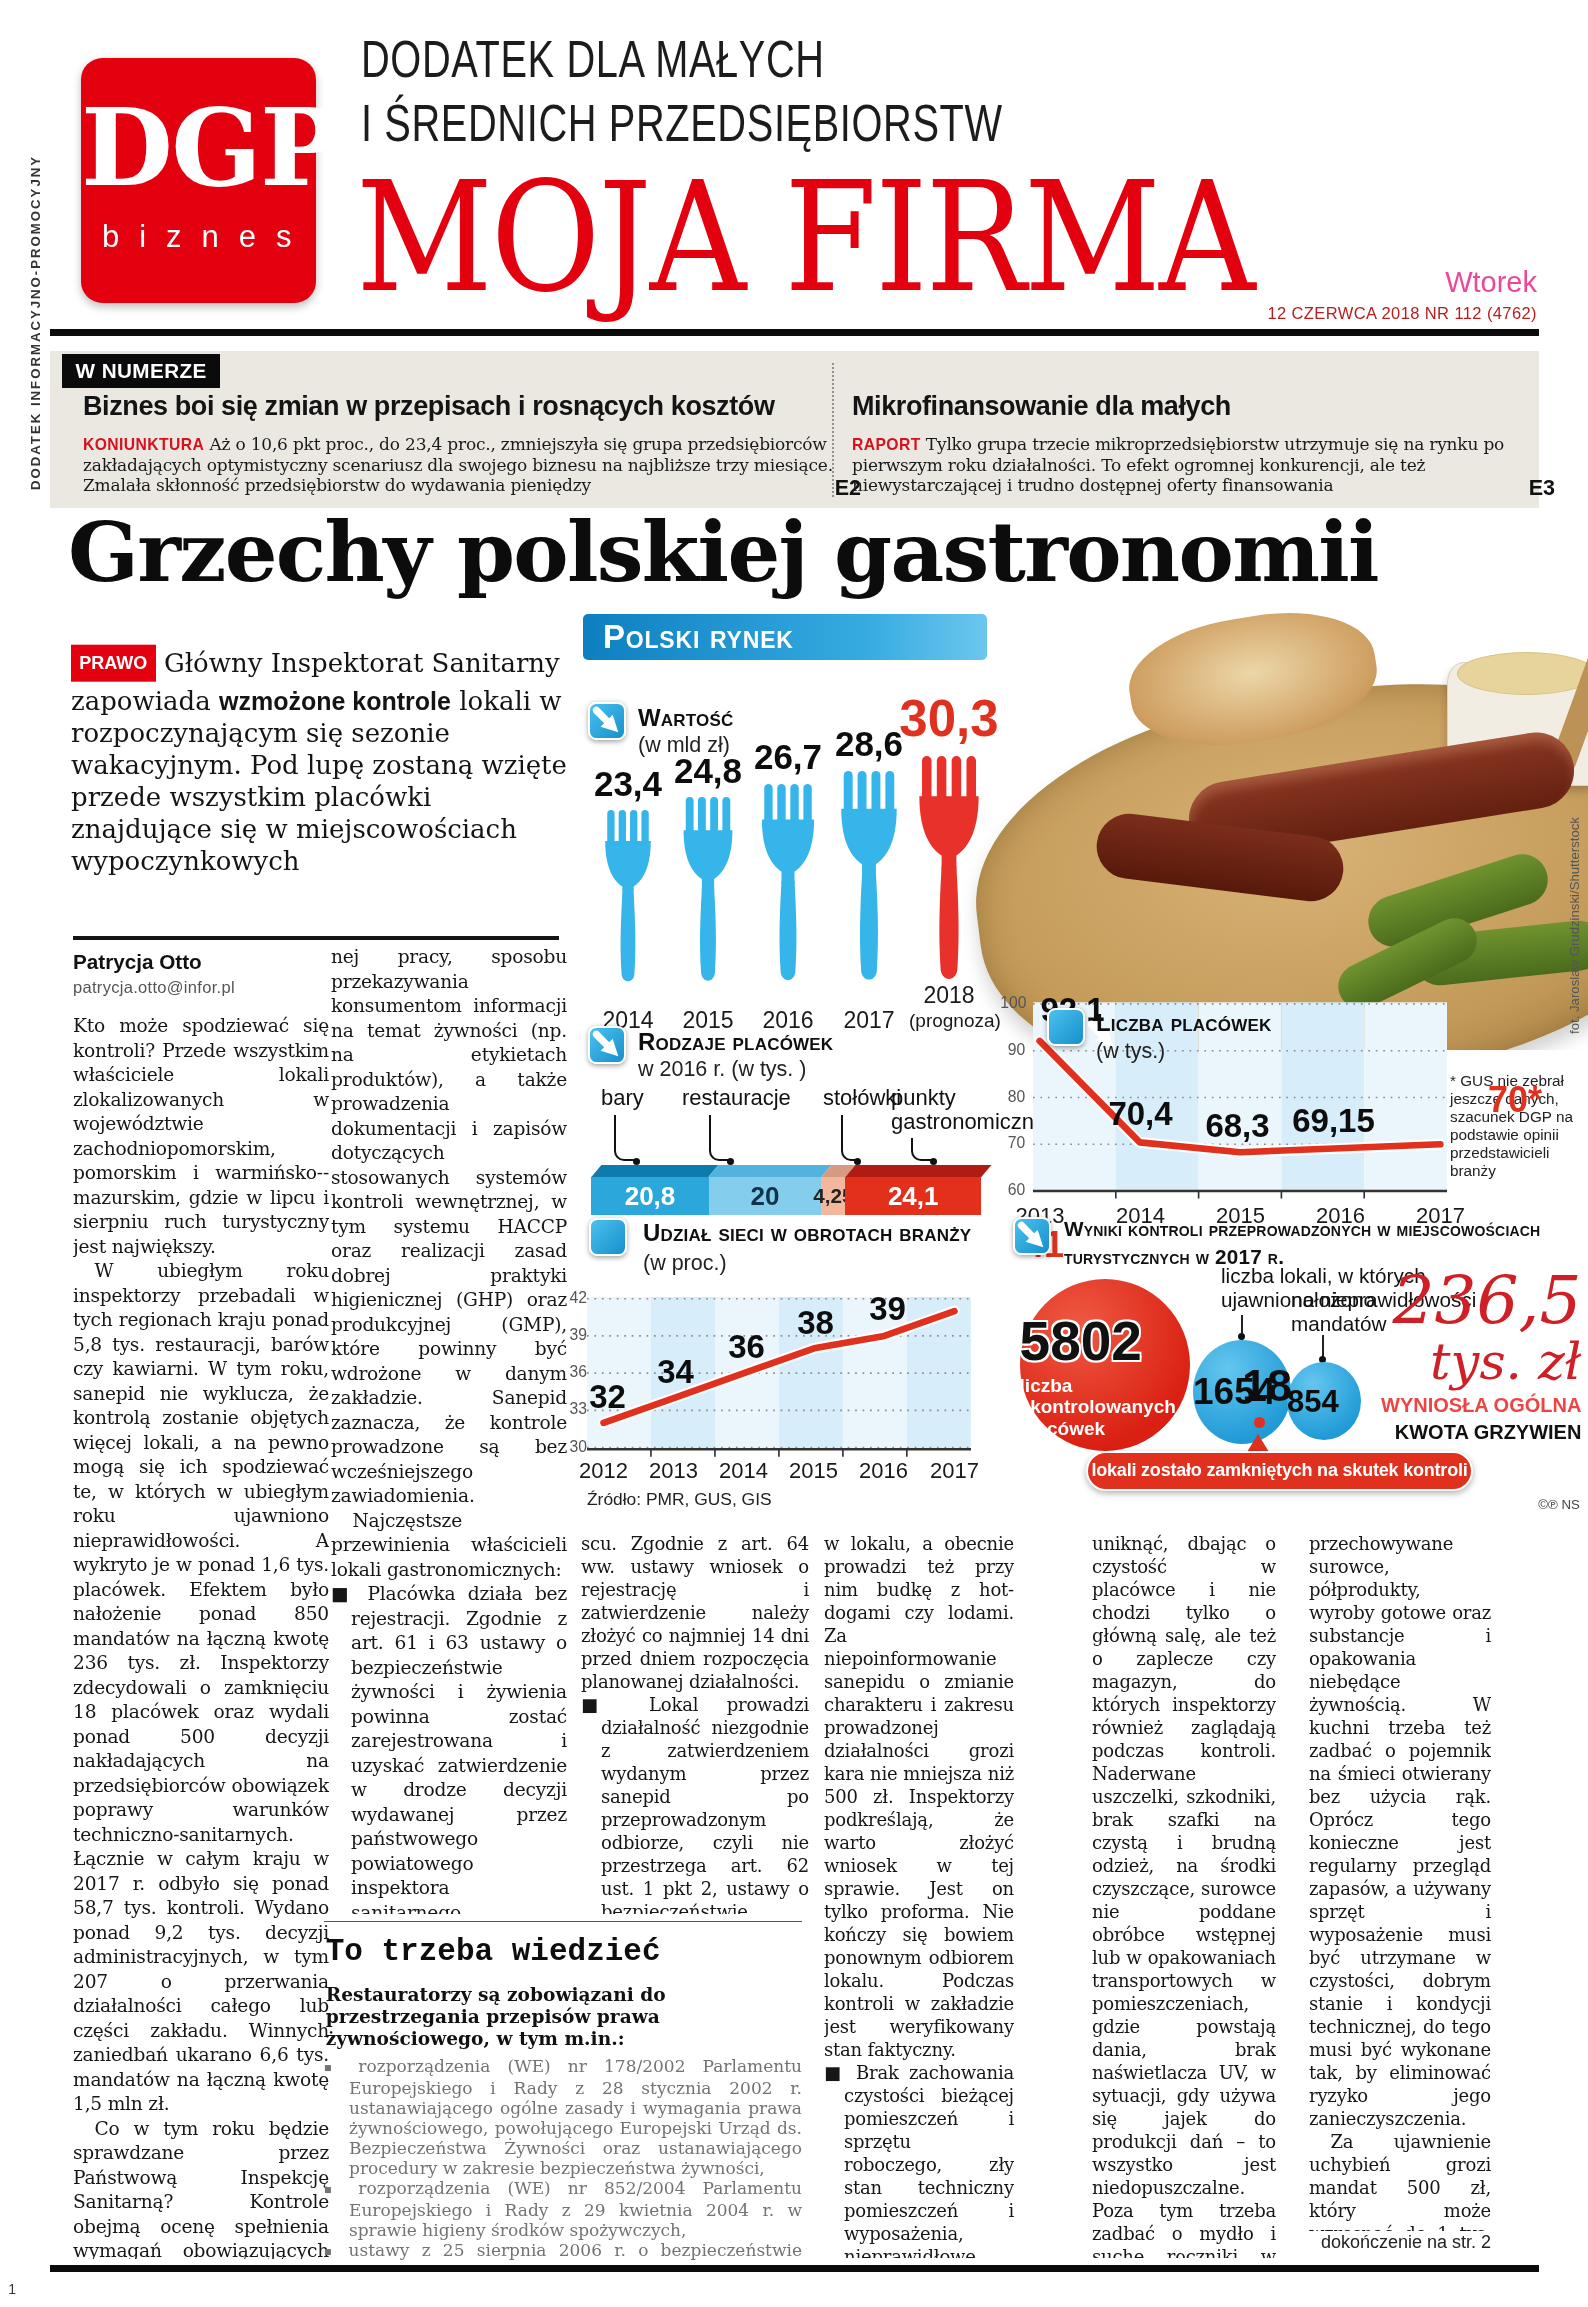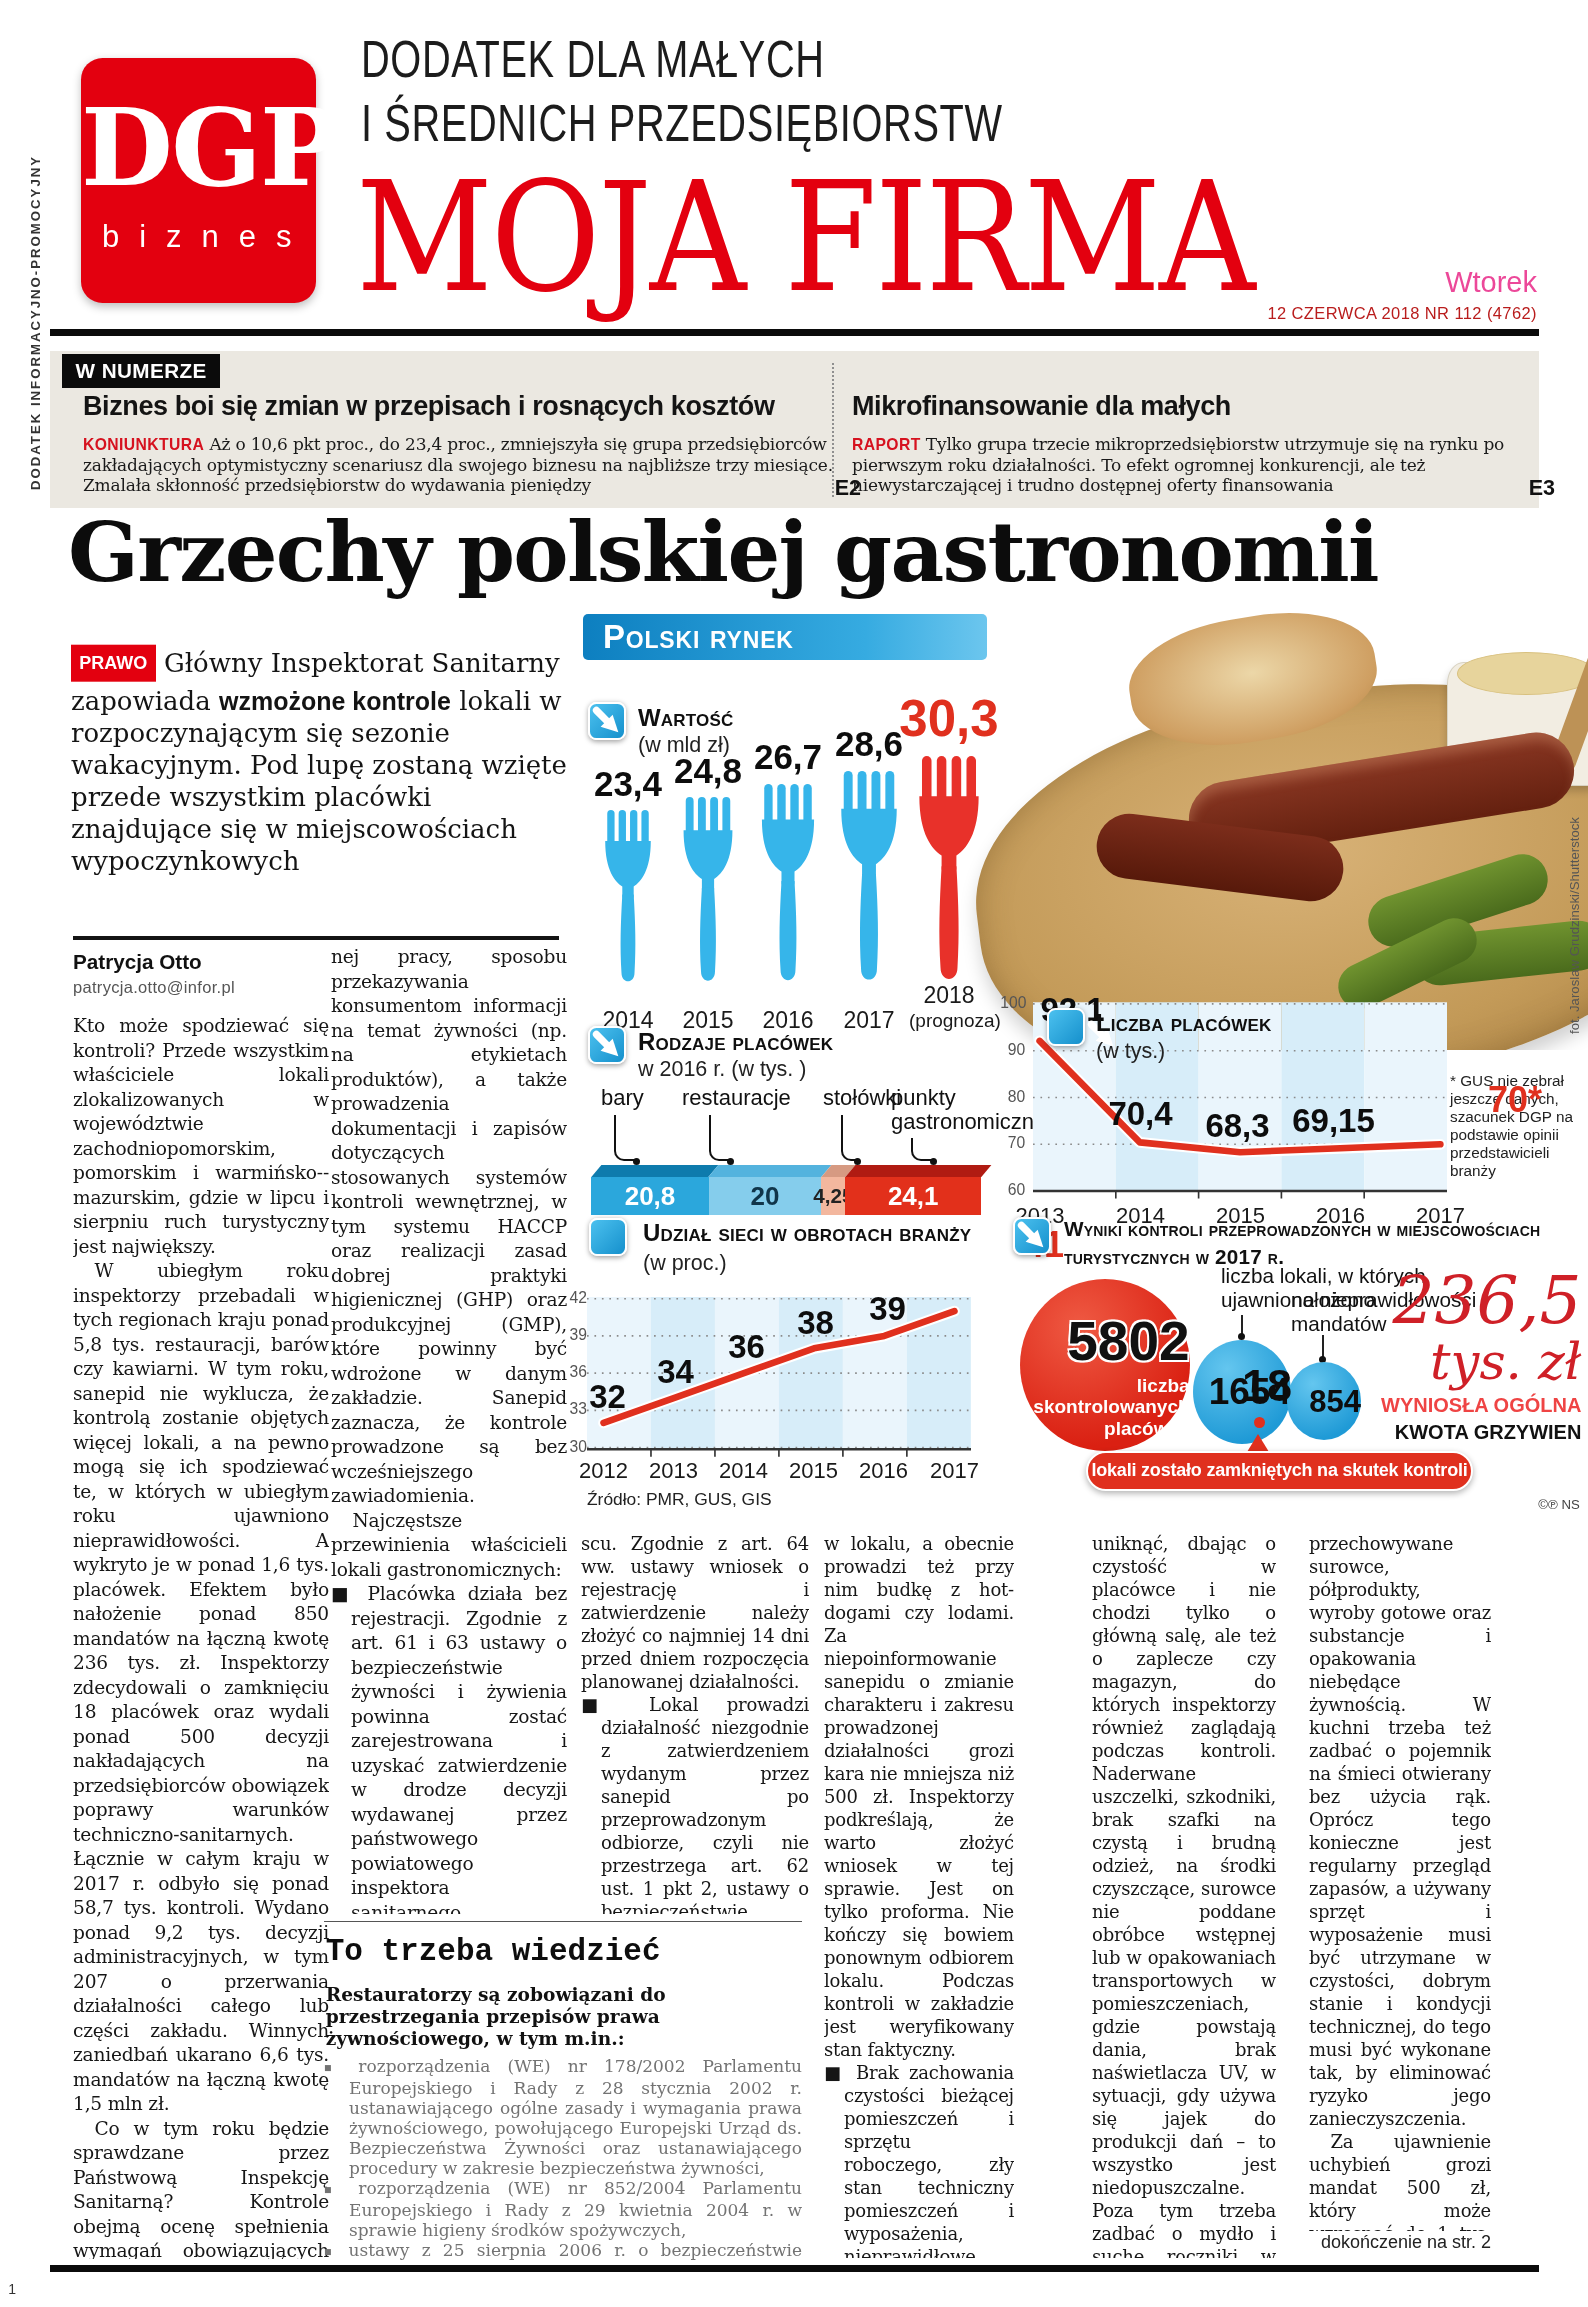--- a/index.html
+++ b/index.html
@@ -126,21 +126,21 @@
   #sharechart{position:absolute;left:562px;top:1216px;width:438px;height:302px}
   #sharechart svg{position:absolute;left:25px;top:71px}
   #share-src{position:absolute;left:25px;top:273px;font-size:17.4px;color:#222}
 
   
   #results{position:absolute;left:1013px;top:1209px;width:575px;height:308px}
   #results .t1{position:absolute;left:51px;top:8.3px;width:521px;font-weight:bold;font-size:20.7px;
     font-variant-caps:small-caps;letter-spacing:0.2px}
   #results .t2{position:absolute;left:51px;top:36px;width:521px;font-weight:bold;font-size:20.7px;
     font-variant-caps:small-caps;letter-spacing:0.2px}
-  .circle{position:absolute;border-radius:50%;text-align:right}
+  .circle{position:absolute;border-radius:50%;text-align:left}
   #c-red{left:6.6px;top:70px;width:170px;height:172px;background:radial-gradient(circle at 35% 28%,#ef5a43,#da2012 72%)}
   #c-red .num{margin-top:30px;font-weight:bold;font-size:55px;color:#111;
     text-shadow:-1.7px -1.7px 0 #fff,1.7px -1.7px 0 #fff,-1.7px 1.7px 0 #fff,1.7px 1.7px 0 #fff}
   #c-red .clb{margin-top:1.7px;color:#fff;font-weight:bold;font-size:19px;line-height:21.5px}
   #c-blue1{left:180px;top:131px;width:98px;height:104px;background:radial-gradient(circle at 35% 28%,#64c6ef,#1f9ad6 75%)}
   #c-blue1 .num{margin-top:31px;font-weight:bold;font-size:37px;color:#0d0d0d}
   #c-blue2{left:274px;top:153px;width:74px;height:78px;background:radial-gradient(circle at 35% 28%,#64c6ef,#1f9ad6 75%)}
   #c-blue2 .num{margin-top:21.5px;font-weight:bold;font-size:31px;color:#0d0d0d}
   #lbl-viol{position:absolute;left:208px;top:55px;width:273px;font-size:20.7px;line-height:24px;color:#111}
   #lbl-mand{position:absolute;left:278px;top:79px;width:165px;font-size:20.7px;line-height:24px;color:#111}

